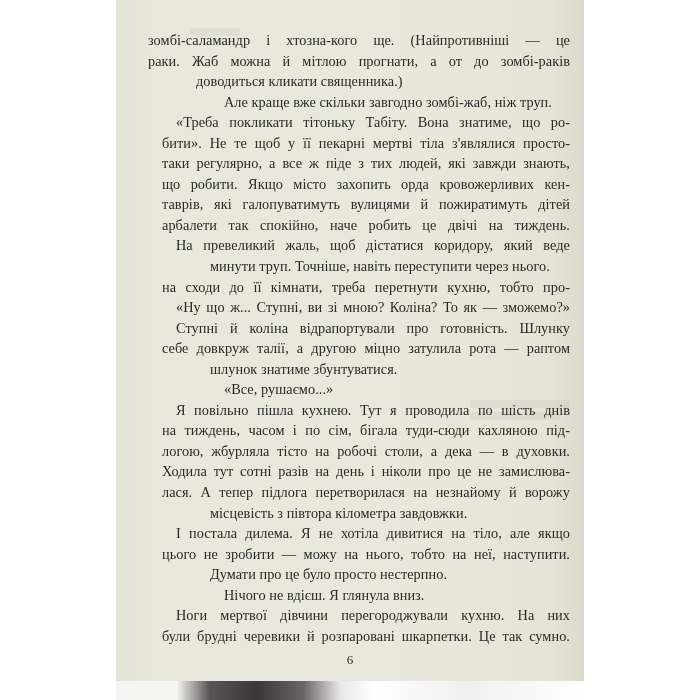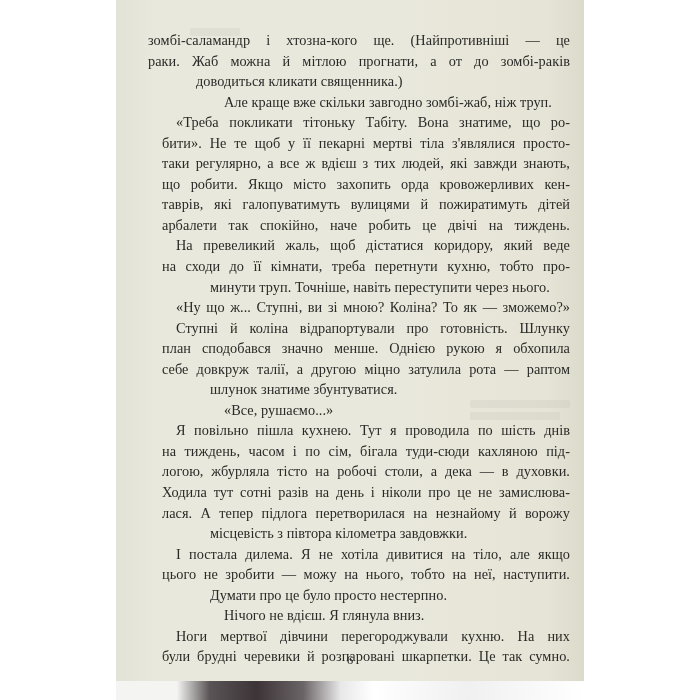--- a/index.html
+++ b/index.html
@@ -48,36 +48,35 @@
     <span class="line">зомбі-саламандр і хтозна-кого ще. (Найпротивніші — це</span>
     <span class="line">раки. Жаб можна й мітлою прогнати, а от до зомбі-раків</span>
     <span class="line last">доводиться кликати священника.)</span>
   </p>
   <p class="para">
     <span class="line last" style="padding-left:14px">Але краще вже скільки завгодно зомбі-жаб, ніж труп.</span>
   </p>
   <p class="para">
     <span class="line" style="padding-left:14px">«Треба покликати тітоньку Табіту. Вона знатиме, що ро-</span>
     <span class="line">бити». Не те щоб у її пекарні мертві тіла з'являлися просто-</span>
-    <span class="line">таки регулярно, а все ж вдієш з тих людей, які завжди знають,</span>
+    <span class="line">таки регулярно, а все ж піде з тих людей, які завжди знають,</span>
     <span class="line">що робити. Якщо місто захопить орда кровожерливих кен-</span>
     <span class="line">таврів, які галопуватимуть вулицями й пожиратимуть дітей</span>
     <span class="line">арбалети так спокійно, наче робить це двічі на тиждень.</span>
   </p>
   <p class="para">
     <span class="line" style="padding-left:14px">На превеликий жаль, щоб дістатися коридору, який веде</span>
+    <span class="line last">минути труп. Точніше, навіть переступити через нього.</span>
     <span class="line">на сходи до її кімнати, треба перетнути кухню, тобто про-</span>
-    <span class="line last">минути труп. Точніше, навіть переступити через нього.</span>
   </p>
   <p class="para">
     <span class="line" style="padding-left:14px">«Ну що ж... Ступні, ви зі мною? Коліна? То як — зможемо?»</span>
   </p>
   <p class="para">
     <span class="line" style="padding-left:14px">Ступні й коліна відрапортували про готовність. Шлунку</span>
-    <span class="line">план сподобався значно менше. Однією рукою я обхопила</span>
     <span class="line">себе довкруж талії, а другою міцно затулила рота — раптом</span>
     <span class="line last">шлунок знатиме збунтуватися.</span>
   </p>
   <p class="para">
     <span class="line last" style="padding-left:14px">«Все, рушаємо...»</span>
   </p>
   <p class="para">
     <span class="line" style="padding-left:14px">Я повільно пішла кухнею. Тут я проводила по шість днів</span>
     <span class="line">на тиждень, часом і по сім, бігала туди-сюди кахляною під-</span>
     <span class="line">логою, жбурляла тісто на робочі столи, а дека — в духовки.</span>

